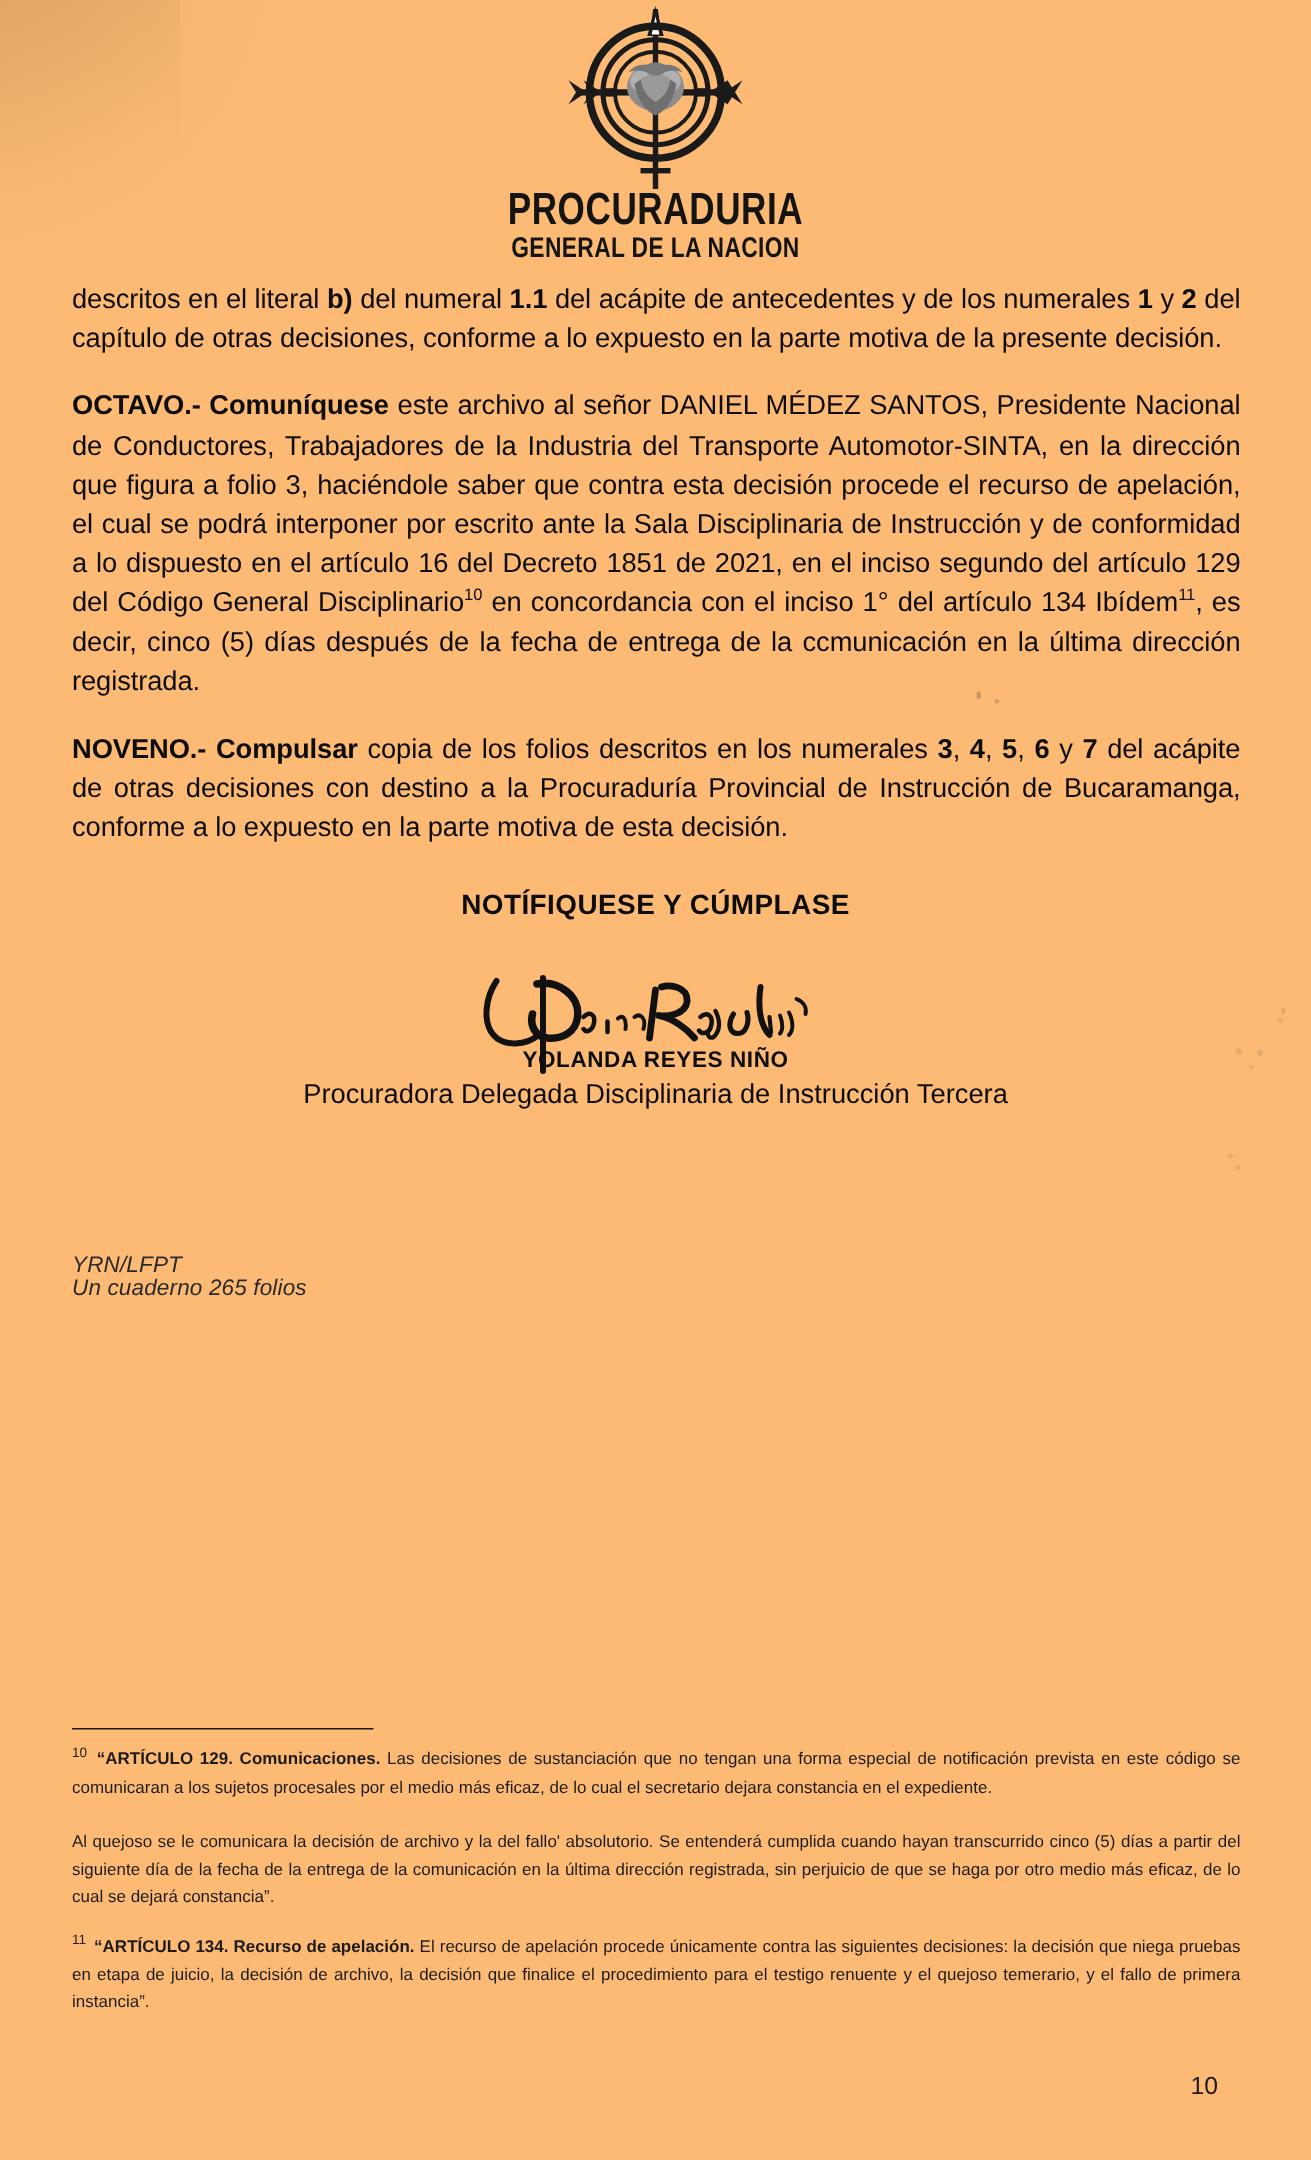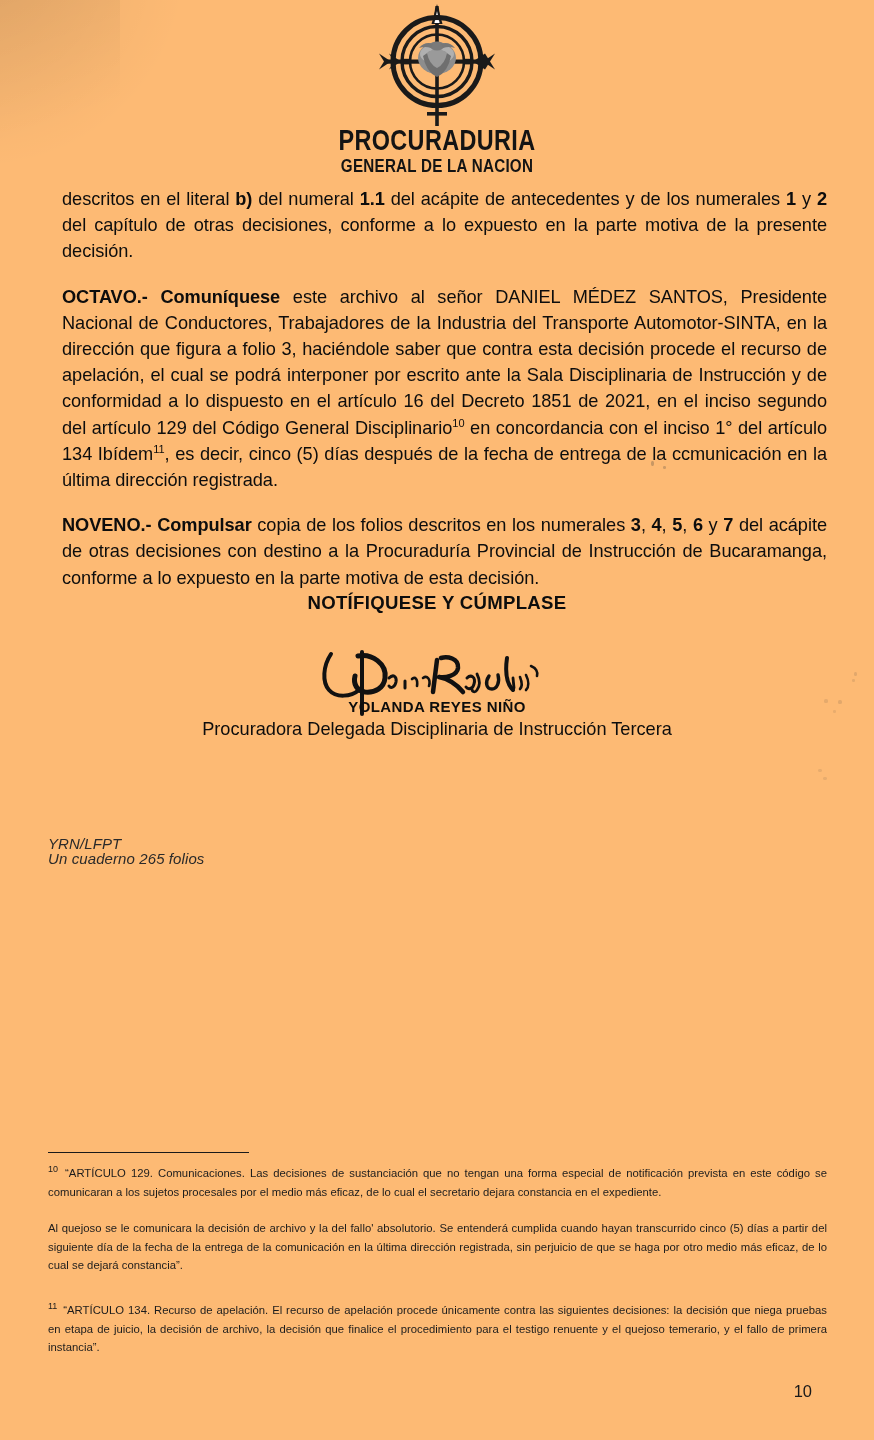--- a/index.html
+++ b/index.html
@@ -70,21 +70,21 @@
   }
 
   
   .body-area {
     position: absolute;
     left: 48px;
     top: 186px;
     width: 779px;
   }
   p.para {
-    margin: 0 0 19px 14px;
+    margin: 0 0 19px 0;
     font-size: 18.2px;
     line-height: 26.2px;
     text-align: justify;
     text-justify: inter-word;
     letter-spacing: -0.05px;
   }
   p.para:last-child { margin-bottom: 0; }
   .b { font-weight: bold; }
   sup {
     font-size: 11px;
@@ -161,21 +161,21 @@
     color: #1c1c1c;
     letter-spacing: 0.02px;
   }
   .fn.tight { margin-bottom: 11px; }
   .fn .fnum {
     font-size: 9px;
     vertical-align: super;
     line-height: 0;
     margin-right: 2px;
   }
-  .fn .b { font-weight: normal; }
+  .fn .b { font-weight: bold; }
 
   .page-number {
     position: absolute;
     right: 62px;
     top: 1382px;
     font-size: 16.5px;
     color: #1a1a1a;
   }
 
   
@@ -318,21 +318,21 @@
       medio más eficaz, de lo cual el secretario dejara constancia en el expediente.
     </p>
 
     <p class="fn" style="margin-top:18px;">
       Al quejoso se le comunicara la decisión de archivo y la del fallo' absolutorio. Se entenderá cumplida
       cuando hayan transcurrido cinco (5) días a partir del siguiente día de la fecha de la entrega de la
       comunicación en la última dirección registrada, sin perjuicio de que se haga por otro medio más eficaz,
       de lo cual se dejará constancia”.
     </p>
 
-    <p class="fn" style="margin-top:26px;">
+    <p class="fn" style="margin-top:14px;">
       <span class="fnum">11</span>
       <span class="b">“ARTÍCULO 134. Recurso de apelación.</span> El recurso de apelación procede únicamente
       contra las siguientes decisiones: la decisión que niega pruebas en etapa de juicio, la decisión de
       archivo, la decisión que finalice el procedimiento para el testigo renuente y el quejoso temerario, y el
       fallo de primera instancia”.
     </p>
   </div>
 
   <div class="page-number">10</div>
 

